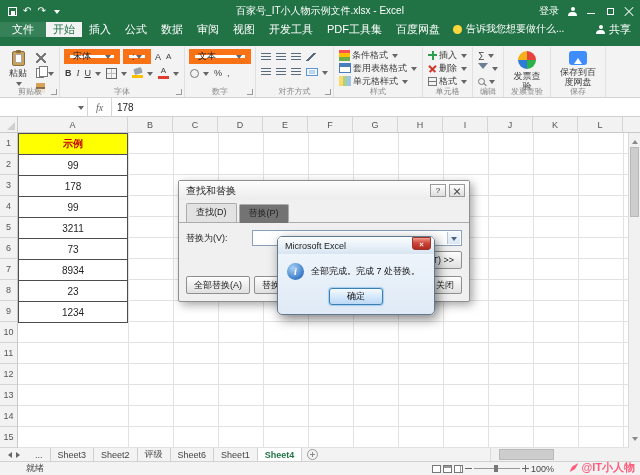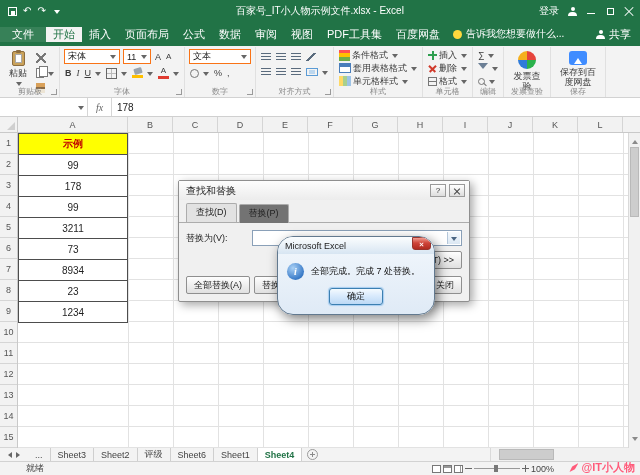--- a/index.html
+++ b/index.html
@@ -19,41 +19,41 @@
 .person::before{content:"";position:absolute;left:2.5px;top:0;width:4px;height:4px;border-radius:50%;background:#fff}
 .person::after{content:"";position:absolute;left:0;bottom:0;width:9px;height:4px;border-radius:4px 4px 0 0;background:#fff}
 .wbtn{width:10px;height:10px;position:relative;display:inline-block}
 .w-min::after{content:"";position:absolute;left:1px;right:1px;bottom:2px;height:1px;background:#fff}
 .w-max::after{content:"";position:absolute;inset:1.5px;border:1px solid #fff}
 .w-close::before,.w-close::after{content:"";position:absolute;left:-1px;right:-1px;top:4.5px;height:1px;background:#fff}
 .w-close::before{transform:rotate(45deg)}
 .w-close::after{transform:rotate(-45deg)}
 
 
-.tabrow{height:24px;background:#217346;display:flex;align-items:center;color:#fff}
+.tabrow{height:24px;background:#217346;display:flex;align-items:flex-start;color:#fff}
 .ftab{display:flex;align-items:center;padding:0 12px;font-size:11px;background:rgba(255,255,255,.10)}
 .rtab{display:flex;align-items:center;padding:0 7px;font-size:11px;white-space:nowrap}
 .rtab.active{background:#f3f3f3;color:#217346}
 .tellme{display:flex;align-items:center;gap:4px;padding:0 6px;font-size:10px;white-space:nowrap}
 .bulb{width:9px;height:9px;border-radius:50%;background:#ffd83d;display:inline-block}
 .trspace{flex:1}
 .sharebtn{display:flex;align-items:center;gap:4px;padding:0 9px;font-size:11px}
 
 
 .ribbon{height:52px;background:#f3f3f3;border-bottom:1px solid #d2d2d2;display:flex;padding:1px 0 0 1px;font-size:9px;color:#3b3b3b;overflow:hidden}
 .rg{position:relative;border-right:1px solid #e0e0e0;padding:2px 4px 11px;display:flex;align-items:flex-start;gap:4px;flex:none}
 .glabel{position:absolute;left:0;right:0;bottom:0;height:11px;text-align:center;font-size:8px;color:#8a8a8a;line-height:11px;white-space:nowrap}
 .lnch{position:absolute;right:2px;bottom:2px;width:6px;height:6px;border-right:1px solid #9a9a9a;border-bottom:1px solid #9a9a9a}
 .bigbtn{display:flex;flex-direction:column;align-items:center;gap:2px;padding:2px 4px;background:none;border:none;font:inherit;color:inherit;line-height:1.15;text-align:center}
 .mcol{display:flex;flex-direction:column;gap:3px;padding-top:3px}
 .sbtn{display:flex;align-items:center;gap:2px;background:none;border:none;font:inherit;color:#3b3b3b;padding:0 1px;height:12px}
 .dd{width:0;height:0;border:3px solid transparent;border-top:4px solid #666;margin-left:2px;transform:translateY(2px);display:inline-block}
 .frow{display:flex;align-items:center;gap:3px}
 .fcol{display:flex;flex-direction:column;gap:3px}
-.combo{display:flex;align-items:center;background:#fff;border:1px solid #f97316;height:15px;padding:0 3px;font-size:9px;color:#222}
+.combo{display:flex;align-items:center;background:#fff;border:6px solid #f97316;height:15px;padding:0 3px;font-size:9px;color:#222}
 .cval{flex:1;overflow:hidden;white-space:nowrap}
 .bld{font-weight:bold}
 .itl{font-style:italic;font-family:"Liberation Serif","DejaVu Serif",serif}
 .und{text-decoration:underline}
 
 .ic-clip{position:relative;width:13px;height:15px;background:#caa25a;border:1px solid #8c6d3f;border-radius:2px;display:inline-block}
 .ic-clip::before{content:"";position:absolute;left:3px;top:-2px;width:5px;height:3px;background:#8c6d3f;border-radius:1px}
 .ic-clip::after{content:"";position:absolute;left:2px;top:2px;right:2px;bottom:2px;background:#fff;border:1px solid #a9a9a9}
 .mi-scis{width:10px;height:10px;display:inline-block;background:linear-gradient(45deg,transparent 44%,#777 44% 56%,transparent 56%),linear-gradient(-45deg,transparent 44%,#777 44% 56%,transparent 56%)}
 .mi-copy{position:relative;width:8px;height:10px;border:1px solid #7a7a7a;background:#fff;display:inline-block}
@@ -150,21 +150,21 @@
 .dlabel{width:62px}
 .dcombo{flex:1;height:16px;background:#fff;border:1px solid #8aa0b8;position:relative;display:flex;align-items:center;padding:0 16px 0 3px}
 .dcarr{position:absolute;right:1px;top:1px;bottom:1px;width:13px;background:linear-gradient(#f5f9fd,#dbe7f3);border-left:1px solid #b5c7da;display:flex;align-items:center;justify-content:center}
 .dcarr i{width:0;height:0;border:3px solid transparent;border-top:4px solid #4a6583;margin-top:4px}
 .doptrow{display:flex;justify-content:flex-end;margin-bottom:7px}
 .dbtnrow{display:flex;gap:4px}
 .dbtn{font-size:9px;height:18px;padding:0 7px;background:linear-gradient(#fefefe,#e0e0e0);border:1px solid #8f8f8f;border-radius:2px;color:#222;font-family:inherit}
 .dbtn.closeb{margin-left:auto}
 
 
-.msgbox{position:absolute;left:277px;top:236px;width:158px;background:linear-gradient(#f2f7fc,#dfeaf6);border:1px solid #62798f;border-radius:16px;box-shadow:3px 4px 12px rgba(0,0,0,.5);z-index:20;overflow:hidden}
+.msgbox{position:absolute;left:277px;top:236px;width:158px;background:linear-gradient(#f2f7fc,#dfeaf6);border:1px solid #62798f;border-radius:5px;box-shadow:3px 4px 12px rgba(0,0,0,.5);z-index:20;overflow:hidden}
 .mtitle{height:17px;display:flex;align-items:center;padding:0 3px 0 7px;font-size:9px;color:#222;background:linear-gradient(#fbfdfe,#d7e5f2)}
 .mclose{margin-left:auto;width:19px;height:13px;border:1px solid #99342c;border-radius:0 0 3px 3px;background:linear-gradient(#f19c8f,#cf4439 45%,#b02b20);position:relative;align-self:flex-start}
 .mclose::before,.mclose::after{content:"";position:absolute;left:6px;right:6px;top:5.5px;height:1px;background:#fff}
 .mclose::before{transform:rotate(45deg)}.mclose::after{transform:rotate(-45deg)}
 .mbody{display:flex;align-items:center;gap:7px;padding:9px 9px 5px}
 .ic-info{width:17px;height:17px;border-radius:50%;flex:none;background:radial-gradient(circle at 35% 30%,#a9d0f5,#3a7bc8 70%,#2a5e9e);color:#fff;display:flex;align-items:center;justify-content:center;font-size:10px;font-weight:bold;font-style:italic;font-family:"Liberation Serif","DejaVu Serif",serif}
 .mtext{font-size:9px;color:#111;line-height:1.3}
 .mfoot{display:flex;justify-content:center;padding:3px 0 9px}
 .okbtn{width:54px;height:17px;font-size:9px;background:linear-gradient(#f4fafe,#d9eafc 45%,#bcd9f5);border:1px solid #3c7fb1;border-radius:3px;color:#111;box-shadow:0 0 1px 1px #a6cdf0;font-family:Liberation Sans, sans-serif}
 </style>
@@ -187,25 +187,25 @@
       <span class="wbtn w-min"></span>
       <span class="wbtn w-max"></span>
       <span class="wbtn w-close"></span>
     </div>
   </div>
 
   <div class="tabrow">
     <div class="ftab">文件</div>
     <div class="rtab active">开始</div>
     <div class="rtab">插入</div>
-    <div class="rtab">页面布局</div>
     <div class="rtab">公式</div>
     <div class="rtab">数据</div>
     <div class="rtab">审阅</div>
     <div class="rtab">视图</div>
+    <div class="rtab">开发工具</div>
     <div class="rtab">PDF工具集</div>
     <div class="rtab">百度网盘</div>
     <div class="tellme">
       <span class="bulb"></span>
       <span>告诉我您想要做什么...</span>
     </div>
     <div class="trspace"></div>
     <div class="sharebtn">
       <span class="person"></span>
       <span>共享</span>

